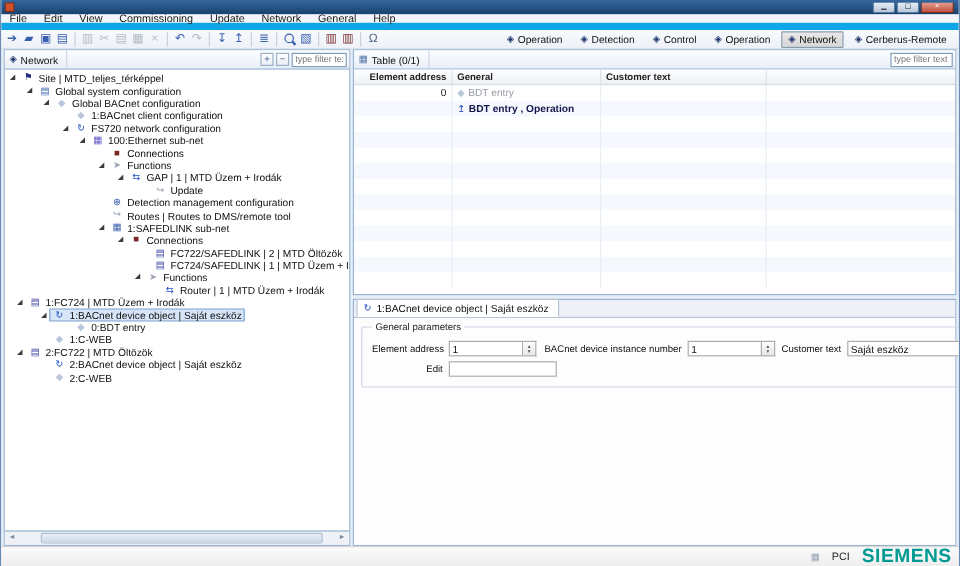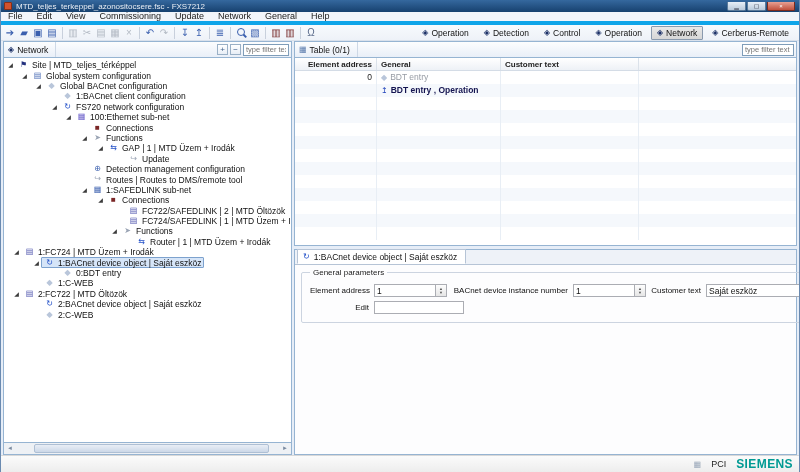--- a/index.html
+++ b/index.html
@@ -9,21 +9,21 @@
   
   .titlebar{position:absolute;left:0;top:0;right:0;height:12px;
             background:linear-gradient(#35689e,#17416f);display:flex;align-items:center;}
   .app-ico{width:8px;height:8px;margin:0 4px 0 3px;background:#d2522e;border:1px solid #8a2f16;border-radius:1px;}
   .title-text{font-size:8px;color:#e9eef5;white-space:nowrap;}
   .winbtns{margin-left:auto;display:flex;gap:1px;padding-right:4px;}
   .wbtn{width:19px;height:9px;border:1px solid #5a7a9a;border-top:none;border-radius:0 0 2px 2px;
         background:linear-gradient(#e8eff7,#b8c9da);color:#223;font-size:6px;line-height:8px;text-align:center;}
   .wbtn.close{width:28px;background:linear-gradient(#e8a092,#c0503c);border-color:#7c2a1c;color:#fff;}
   
-  .menubar{position:absolute;left:0;top:12px;right:0;height:13px;background:#f2f5fa;display:flex;align-items:center;border-bottom:4px solid #0ea5e9;}
+  .menubar{position:absolute;left:0;top:12px;right:0;height:13px;background:#f2f5fa;display:flex;align-items:center;border-bottom:6px solid #0ea5e9;}
   .menu-item{font-size:9px;color:#1a1a1a;padding:0 7px;line-height:13px;}
   
   .toolbar{position:absolute;left:0;top:25px;right:0;height:16px;background:linear-gradient(#f7fafd,#eef2f8);
            display:flex;align-items:center;padding-left:2px;border-bottom:1px solid #d9e1ec;}
   .tsep{width:1px;height:12px;background:#c8d0dc;margin:0 3px;}
   .ticon{width:14px;height:14px;font-size:10px;line-height:14px;text-align:center;}
   .ticon.dis{color:#b3bac4 !important;}
   .mag{position:relative;width:14px;height:14px;}
   .mag::before{content:"";position:absolute;left:3px;top:2px;width:6px;height:6px;border:1.5px solid #3a5fae;border-radius:50%;}
   .mag::after{content:"";position:absolute;left:9px;top:9px;width:4px;height:1.5px;background:#3a5fae;transform:rotate(45deg);}
@@ -79,30 +79,29 @@
   .finput{height:13px;border:1px solid #abadb3;font-size:8.5px;padding:0 2px;color:#111;background:#fff;}
   .spinwrap{display:flex;flex:none;}
   .spin{width:11px;height:13px;border:1px solid #abadb3;border-left:none;background:linear-gradient(#fdfdfd,#e6e6e6);
         display:flex;flex-direction:column;align-items:center;justify-content:center;font-size:4px;color:#555;line-height:1;}
   
   .statusbar{position:absolute;left:0;bottom:0;right:0;height:17px;background:linear-gradient(#fbfbfb,#ededed);
              border-top:1px solid #d8d8d8;display:flex;align-items:center;}
   .sright{margin-left:auto;display:flex;align-items:center;gap:10px;padding-right:6px;}
   .conn-ico{font-size:8px;color:#98a6b8;}
   .pci{font-size:9px;color:#222;}
-  .brand{font-size:12px;font-weight:bold;color:#009a93;letter-spacing:0.4px;}
+  .brand{font-size:16px;font-weight:bold;color:#009a93;letter-spacing:0.4px;}
 </style>
 </head>
 <body>
 
 <div class="window">
 
   <div class="titlebar">
     <span class="app-ico"></span>
-    <span class="title-text">MTD_teljes_terkeppel_azonositocsere.fsc - FXS7212</span>
     <span class="winbtns">
       <span class="wbtn">▁</span>
       <span class="wbtn">▢</span>
       <span class="wbtn close">×</span>
     </span>
   </div>
 
   <div class="menubar" id="menubar">
       <span class="menu-item">File</span>
       <span class="menu-item">Edit</span>

